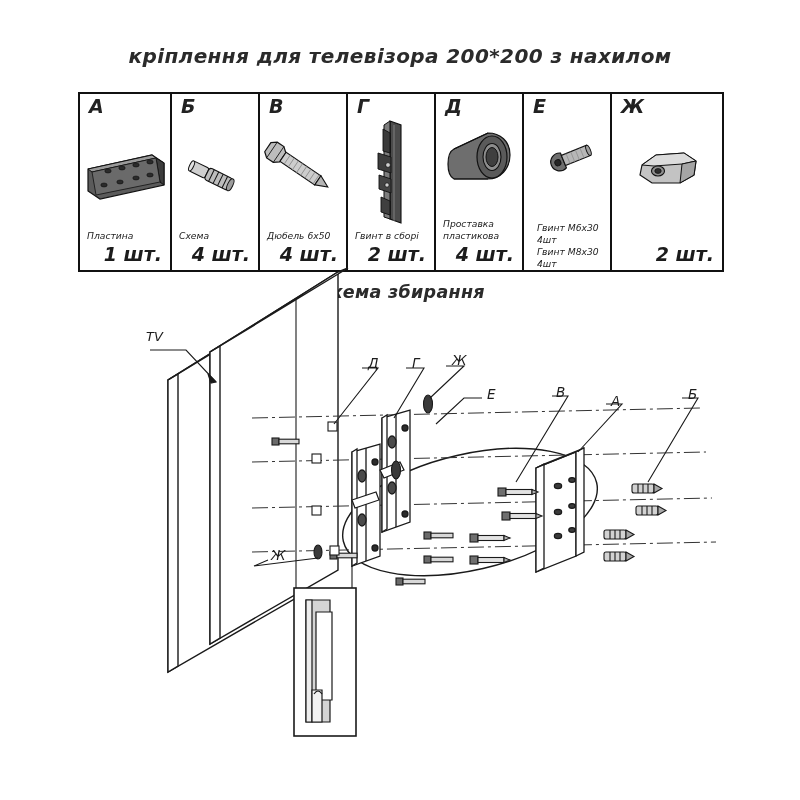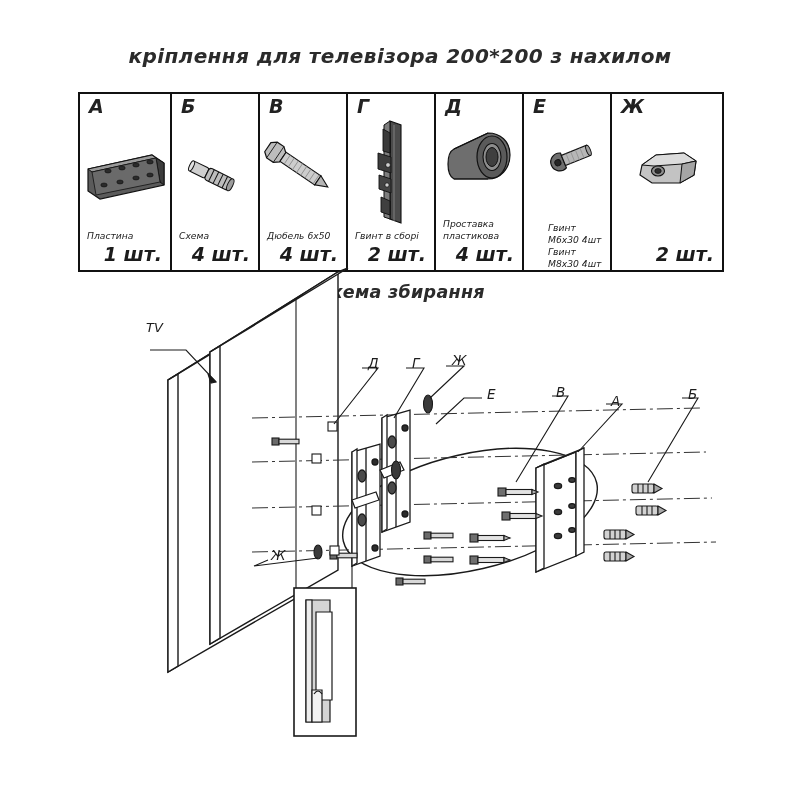--- a/index.html
+++ b/index.html
@@ -42,21 +42,21 @@
     flex:1;position:relative;
   }
   .part-caption{
     font-style:italic;font-size:9.2px;line-height:1.28;
     padding:0 6px 1px 7px;color:#222;
   }
   .part-qty{
     font-style:italic;font-weight:600;font-size:19px;
     text-align:right;padding:0 8px 5px 0;color:#1c1c1c;
   }
-  .part-qty.small{font-size:9.2px;font-weight:400;text-align:left;padding-left:24px;line-height:1.3;}
+  .part-qty.small{font-size:9.2px;font-weight:400;text-align:left;padding-left:13px;line-height:1.3;}
 
   
   .diagram-title{
     position:absolute;left:318px;top:282px;
     font-style:italic;font-weight:600;font-size:17.5px;
     color:#2b2b2b;white-space:nowrap;letter-spacing:.3px;
   }
   #assembly{position:absolute;left:0;top:0;width:800px;height:800px;pointer-events:none;}
   .cal{
     position:absolute;font-style:italic;font-size:13.5px;
@@ -418,21 +418,21 @@
     <g stroke="#1a1a1a" stroke-width="1.2" fill="#d5d5d5">
       <polygon points="306,600 330,600 330,722 306,722"></polygon>
       <polygon points="306,600 312,600 312,722 306,722" fill="#ededed"></polygon>
       <polygon points="316,612 332,612 332,700 316,700" fill="#ffffff"></polygon>
       <polygon points="312,690 322,690 322,722 312,722" fill="#f2f2f2"></polygon>
       <path d="M314,694 Q318,688 322,694" fill="none"></path>
     </g>
 
   </svg>
 
-  <div class="cal tv" style="left:146px;top:320px">TV</div>
+  <div class="cal tv" style="left:146px;top:329px">TV</div>
   <div class="cal" style="left:368px;top:355px">Д</div>
   <div class="cal" style="left:412px;top:355px">Г</div>
   <div class="cal" style="left:452px;top:352px">Ж</div>
   <div class="cal" style="left:487px;top:386px">Е</div>
   <div class="cal" style="left:556px;top:384px">В</div>
   <div class="cal" style="left:611px;top:393px">А</div>
   <div class="cal" style="left:688px;top:386px">Б</div>
   <div class="cal" style="left:271px;top:547px">Ж</div>
 
 </div>

